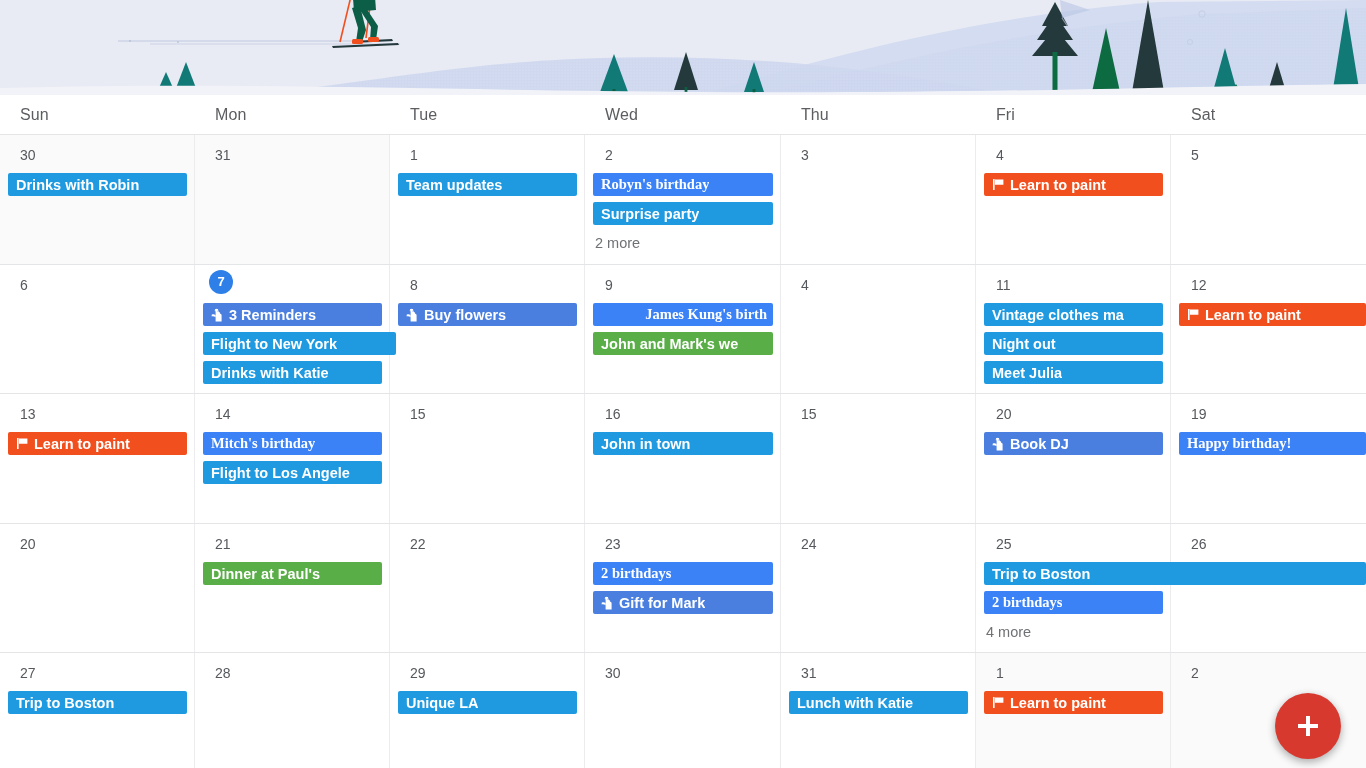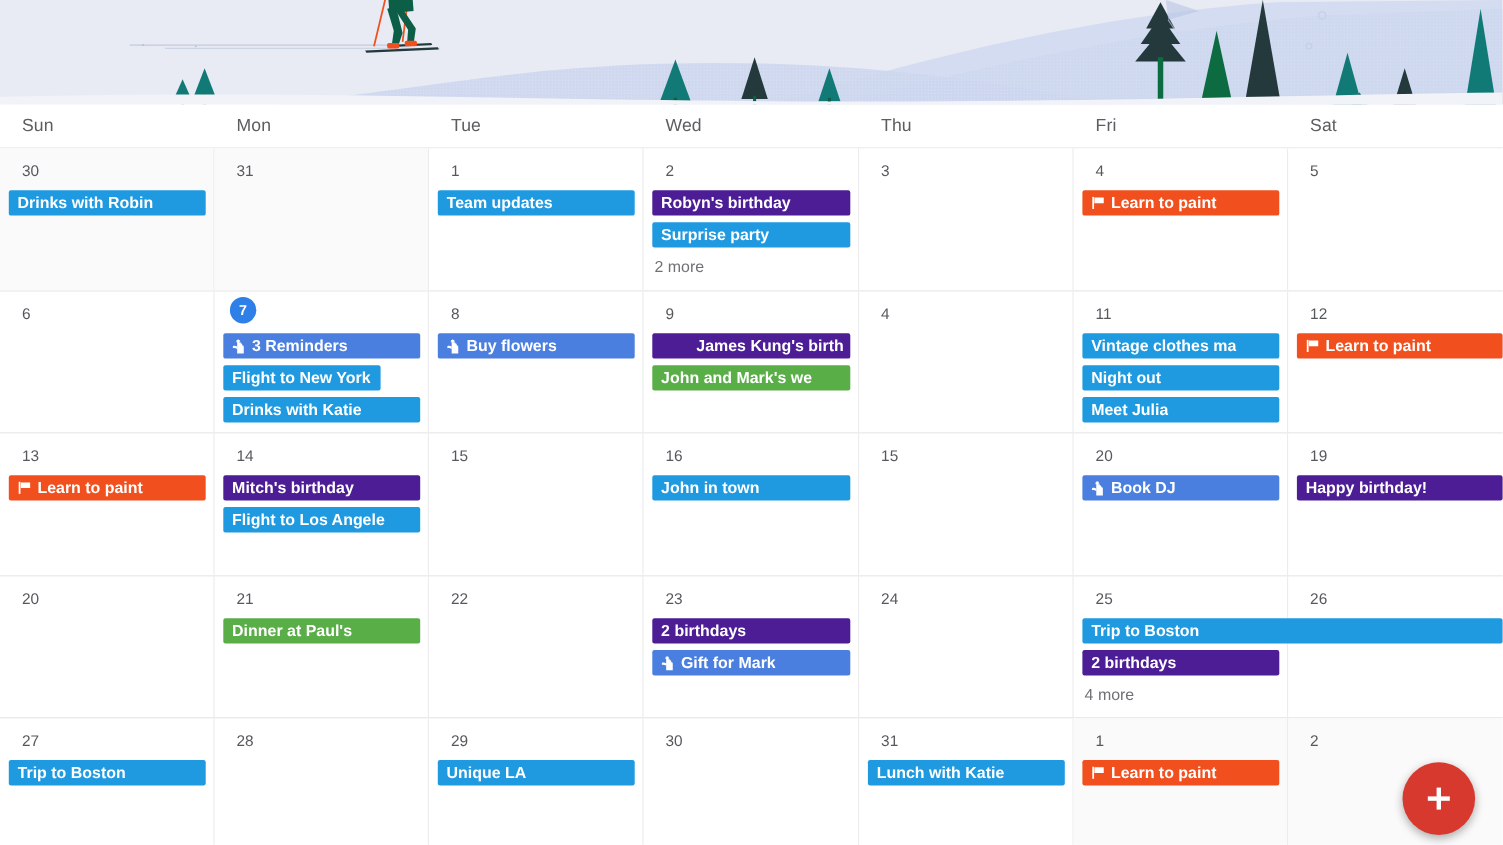--- a/index.html
+++ b/index.html
@@ -72,21 +72,21 @@
     cursor:pointer;
   }
   .ev .evicon {
     flex:0 0 auto; margin-right:5px;
     display:inline-flex; align-items:center;
   }
   .ev .evicon svg { display:block; }
   .ev .evtext { overflow:hidden; text-overflow:clip; }
 
   .c-blue   { background:#1f9ae0; }
-  .c-green  { background:#4c1d95; }
+  .c-green  { background:#3b82f6;font-family:Liberation Serif, serif; }
   .c-grass  { background:#5aae47; }
   .c-orange { background:#f1501e; }
   .c-indigo { background:#4a7fe0; }
 
   .more {
     position:absolute; left:8px; height:20px;
     display:flex; align-items:center;
     font-size:14.5px; color:#6f7174;
     cursor:pointer;
   }
@@ -277,21 +277,21 @@
         <span class="evicon">
           <svg width="13" height="14" viewBox="0 0 13 14">
             <path d="M4.6,4.2 L4.6,13.4 L10.6,13.4 L10.6,7.4 C10.6,6.3 9.9,5.9 9.2,6.0 L9.2,5.2 C9.2,4.4 8.4,4.2 8.0,4.4 L8.0,3.8 C8.0,2.9 6.4,2.9 6.4,3.8 L6.4,1.4 C6.4,0.5 4.6,0.5 4.6,1.4 Z" fill="#ffffff"></path>
             <rect x="3.9" y="1.0" width="3.3" height="0.9" rx="0.45" fill="#ffffff"></rect>
             <rect x="3.6" y="2.3" width="3.9" height="0.9" rx="0.45" fill="#ffffff"></rect>
             <path d="M0.7,6.8 C1.8,6.1 3.3,6.3 4.6,7.0 L4.6,9.3 C3.3,8.4 1.8,8.1 0.7,8.6 Z" fill="#ffffff"></path>
           </svg>
         </span>
         <span class="evtext">3 Reminders</span>
       </div>
-      <div class="ev c-blue" style="left: 203px; width: 143px; top: 67px;">
+      <div class="ev c-blue" style="left: 203px; width: 193px; top: 67px;">
         <span class="evtext">Flight to New York</span>
       </div>
       <div class="ev c-blue" style="left: 203px; width: 179px; top: 96px;">
         <span class="evtext">Drinks with Katie</span>
       </div>
       <div class="ev c-indigo" style="left: 398px; width: 179px; top: 38px;">
         <span class="evicon">
           <svg width="13" height="14" viewBox="0 0 13 14">
             <path d="M4.6,4.2 L4.6,13.4 L10.6,13.4 L10.6,7.4 C10.6,6.3 9.9,5.9 9.2,6.0 L9.2,5.2 C9.2,4.4 8.4,4.2 8.0,4.4 L8.0,3.8 C8.0,2.9 6.4,2.9 6.4,3.8 L6.4,1.4 C6.4,0.5 4.6,0.5 4.6,1.4 Z" fill="#ffffff"></path>
             <rect x="3.9" y="1.0" width="3.3" height="0.9" rx="0.45" fill="#ffffff"></rect>

